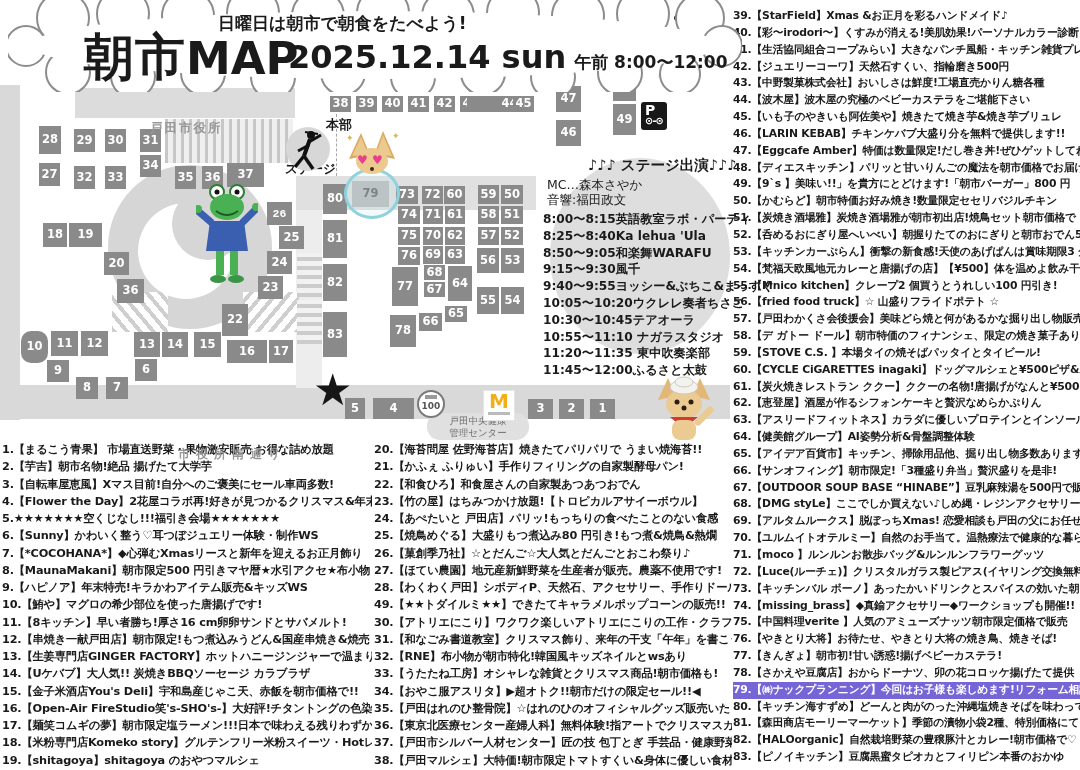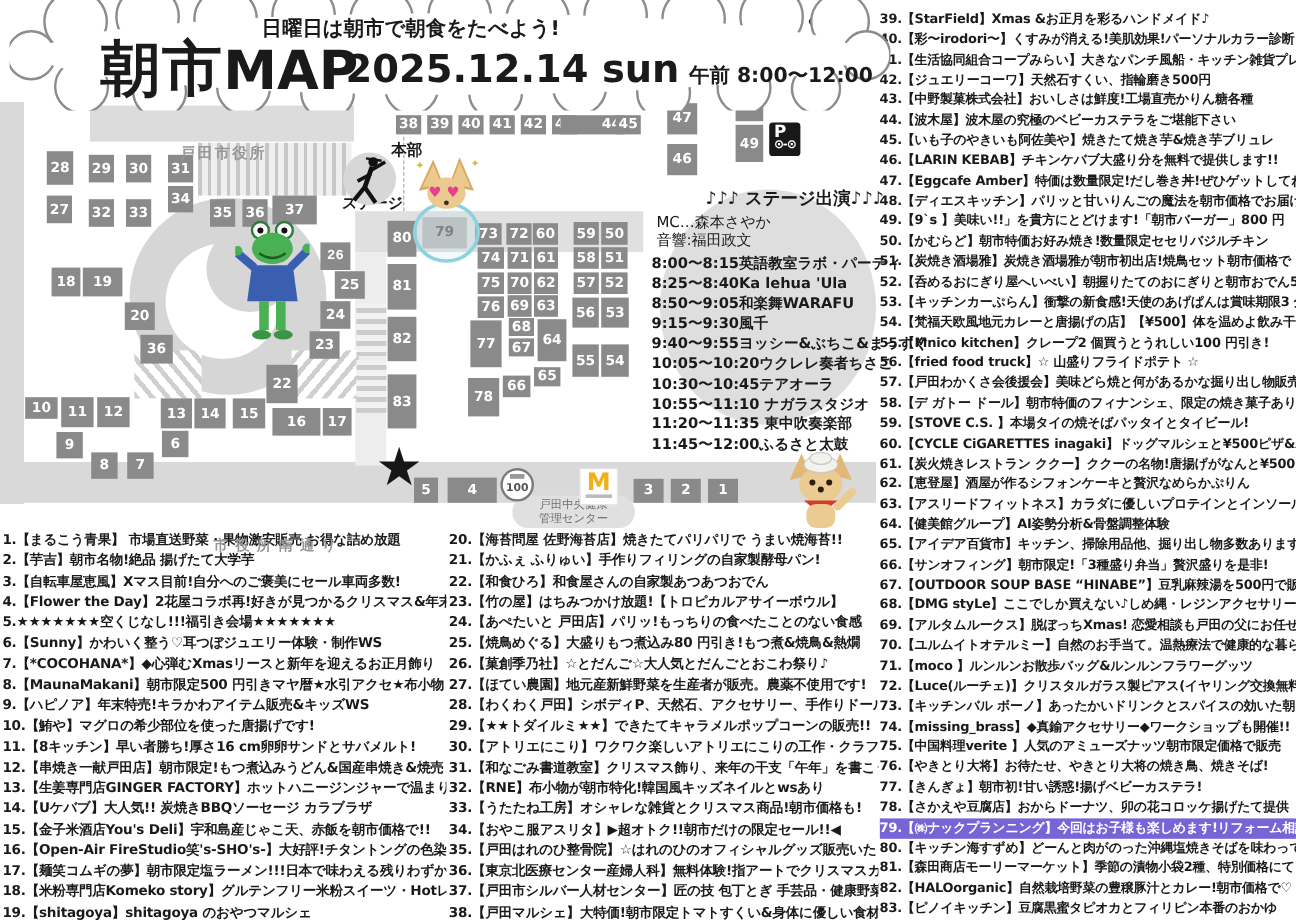--- a/index.html
+++ b/index.html
@@ -118,21 +118,21 @@
       <div class="stall" style="left: 227px; top: 163px; width: 37px; height: 24px;">37</div>
       <div class="stall" style="left: 43px; top: 223px; width: 24px; height: 24px;">18</div>
       <div class="stall" style="left: 69px; top: 223px; width: 33px; height: 24px;">19</div>
       <div class="stall" style="left: 104px; top: 252px; width: 25px; height: 23px;">20</div>
       <div class="stall" style="left: 117px; top: 279px; width: 27px; height: 24px;">36</div>
       <div class="stall" style="left: 267px; top: 202px; width: 25px; height: 23px; font-family: Liberation Mono, monospace;">26</div>
       <div class="stall" style="left: 279px; top: 226px; width: 25px; height: 23px;">25</div>
       <div class="stall" style="left: 267px; top: 251px; width: 25px; height: 23px;">24</div>
       <div class="stall" style="left: 258px; top: 276px; width: 25px; height: 23px;">23</div>
       <div class="stall" style="left: 222px; top: 304px; width: 26px; height: 32px;">22</div>
-      <div class="stall" style="left: 21px; top: 331px; width: 27px; height: 18px;">10</div>
+      <div class="stall" style="left: 21px; top: 331px; width: 27px; height: 32px; border-radius: 10px;">10</div>
       <div class="stall" style="left: 51px; top: 331px; width: 27px; height: 25px;">11</div>
       <div class="stall" style="left: 81px; top: 331px; width: 27px; height: 25px;">12</div>
       <div class="stall" style="left: 134px; top: 332px; width: 26px; height: 25px;">13</div>
       <div class="stall" style="left: 162px; top: 332px; width: 26px; height: 25px;">14</div>
       <div class="stall" style="left: 194px; top: 332px; width: 27px; height: 25px;">15</div>
       <div class="stall" style="left: 227px; top: 340px; width: 40px; height: 23px;">16</div>
       <div class="stall" style="left: 269px; top: 340px; width: 24px; height: 23px;">17</div>
       <div class="stall" style="left: 47px; top: 360px; width: 22px; height: 22px;">9</div>
       <div class="stall" style="left: 135px; top: 359px; width: 22px; height: 22px;">6</div>
       <div class="stall" style="left: 76px; top: 377px; width: 22px; height: 22px;">8</div>
@@ -340,21 +340,21 @@
   <div id="vcol-mid" class="vcol">
       <div class="vline">20.【海苔問屋 佐野海苔店】焼きたてパリパリで うまい焼海苔!!</div>
       <div class="vline">21.【かふぇ ふりゅい】手作りフィリングの自家製酵母パン!</div>
       <div class="vline">22.【和食ひろ】和食屋さんの自家製あつあつおでん</div>
       <div class="vline">23.【竹の屋】はちみつかけ放題!【トロピカルアサイーボウル】</div>
       <div class="vline">24.【あぺたいと 戸田店】パリッ!もっちりの食べたことのない食感</div>
       <div class="vline">25.【焼鳥めぐる】大盛りもつ煮込み80 円引き!もつ煮&amp;焼鳥&amp;熱燗</div>
       <div class="vline">26.【菓創季乃社】☆とだんご☆大人気とだんごとおこわ祭り♪</div>
       <div class="vline">27.【ほてい農園】地元産新鮮野菜を生産者が販売。農薬不使用です!</div>
       <div class="vline">28.【わくわく戸田】シボディP、天然石、アクセサリー、手作りドール服</div>
-      <div class="vline">29.【★★トダイルミ★★】できたてキャラメルポップコーンの販売!!</div>
+      <div class="vline">49.【★★トダイルミ★★】できたてキャラメルポップコーンの販売!!</div>
       <div class="vline">30.【アトリエにこり】ワクワク楽しいアトリエにこりの工作・クラフト</div>
       <div class="vline">31.【和なごみ書道教室】クリスマス飾り、来年の干支「午年」を書こう!</div>
       <div class="vline">32.【RNE】布小物が朝市特化!韓国風キッズネイルとwsあり</div>
       <div class="vline">33.【うたたね工房】オシャレな雑貨とクリスマス商品!朝市価格も!</div>
       <div class="vline">34.【おやこ服アスリタ】▶超オトク!!朝市だけの限定セール!!◀</div>
       <div class="vline">35.【戸田はれのひ整骨院】☆はれのひのオフィシャルグッズ販売いたします</div>
       <div class="vline">36.【東京北医療センター産婦人科】無料体験!指アートでクリスマスカードを作ろう</div>
       <div class="vline">37.【戸田市シルバー人材センター】匠の技 包丁とぎ 手芸品・健康野菜販売</div>
       <div class="vline">38.【戸田マルシェ】大特価!朝市限定トマトすくい&amp;身体に優しい食材</div>
     </div>

